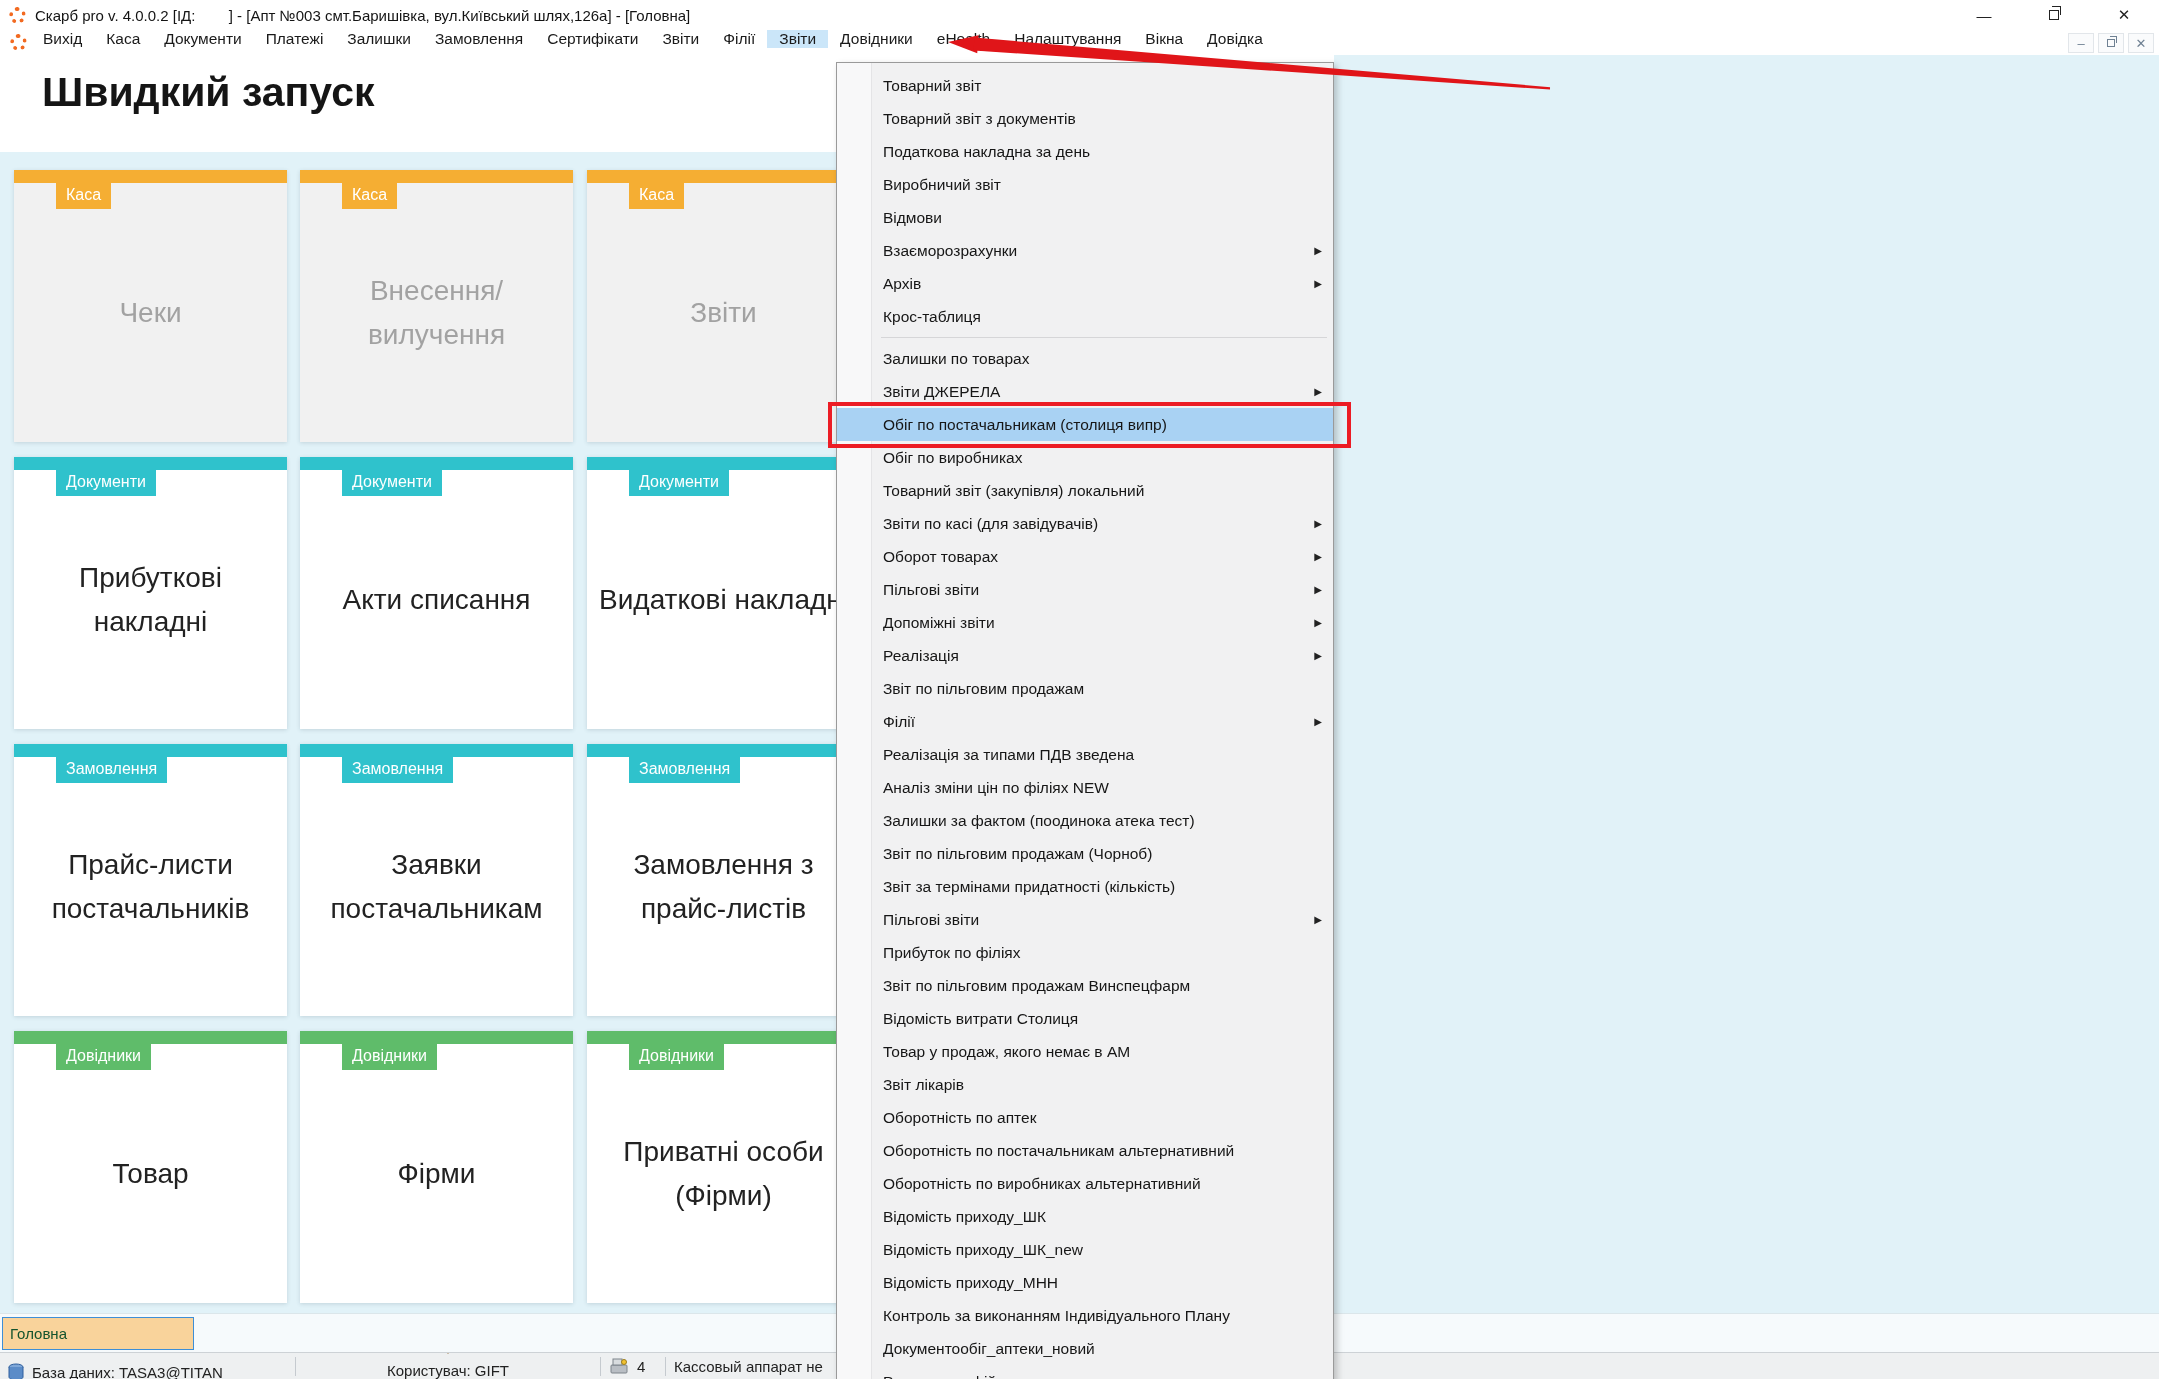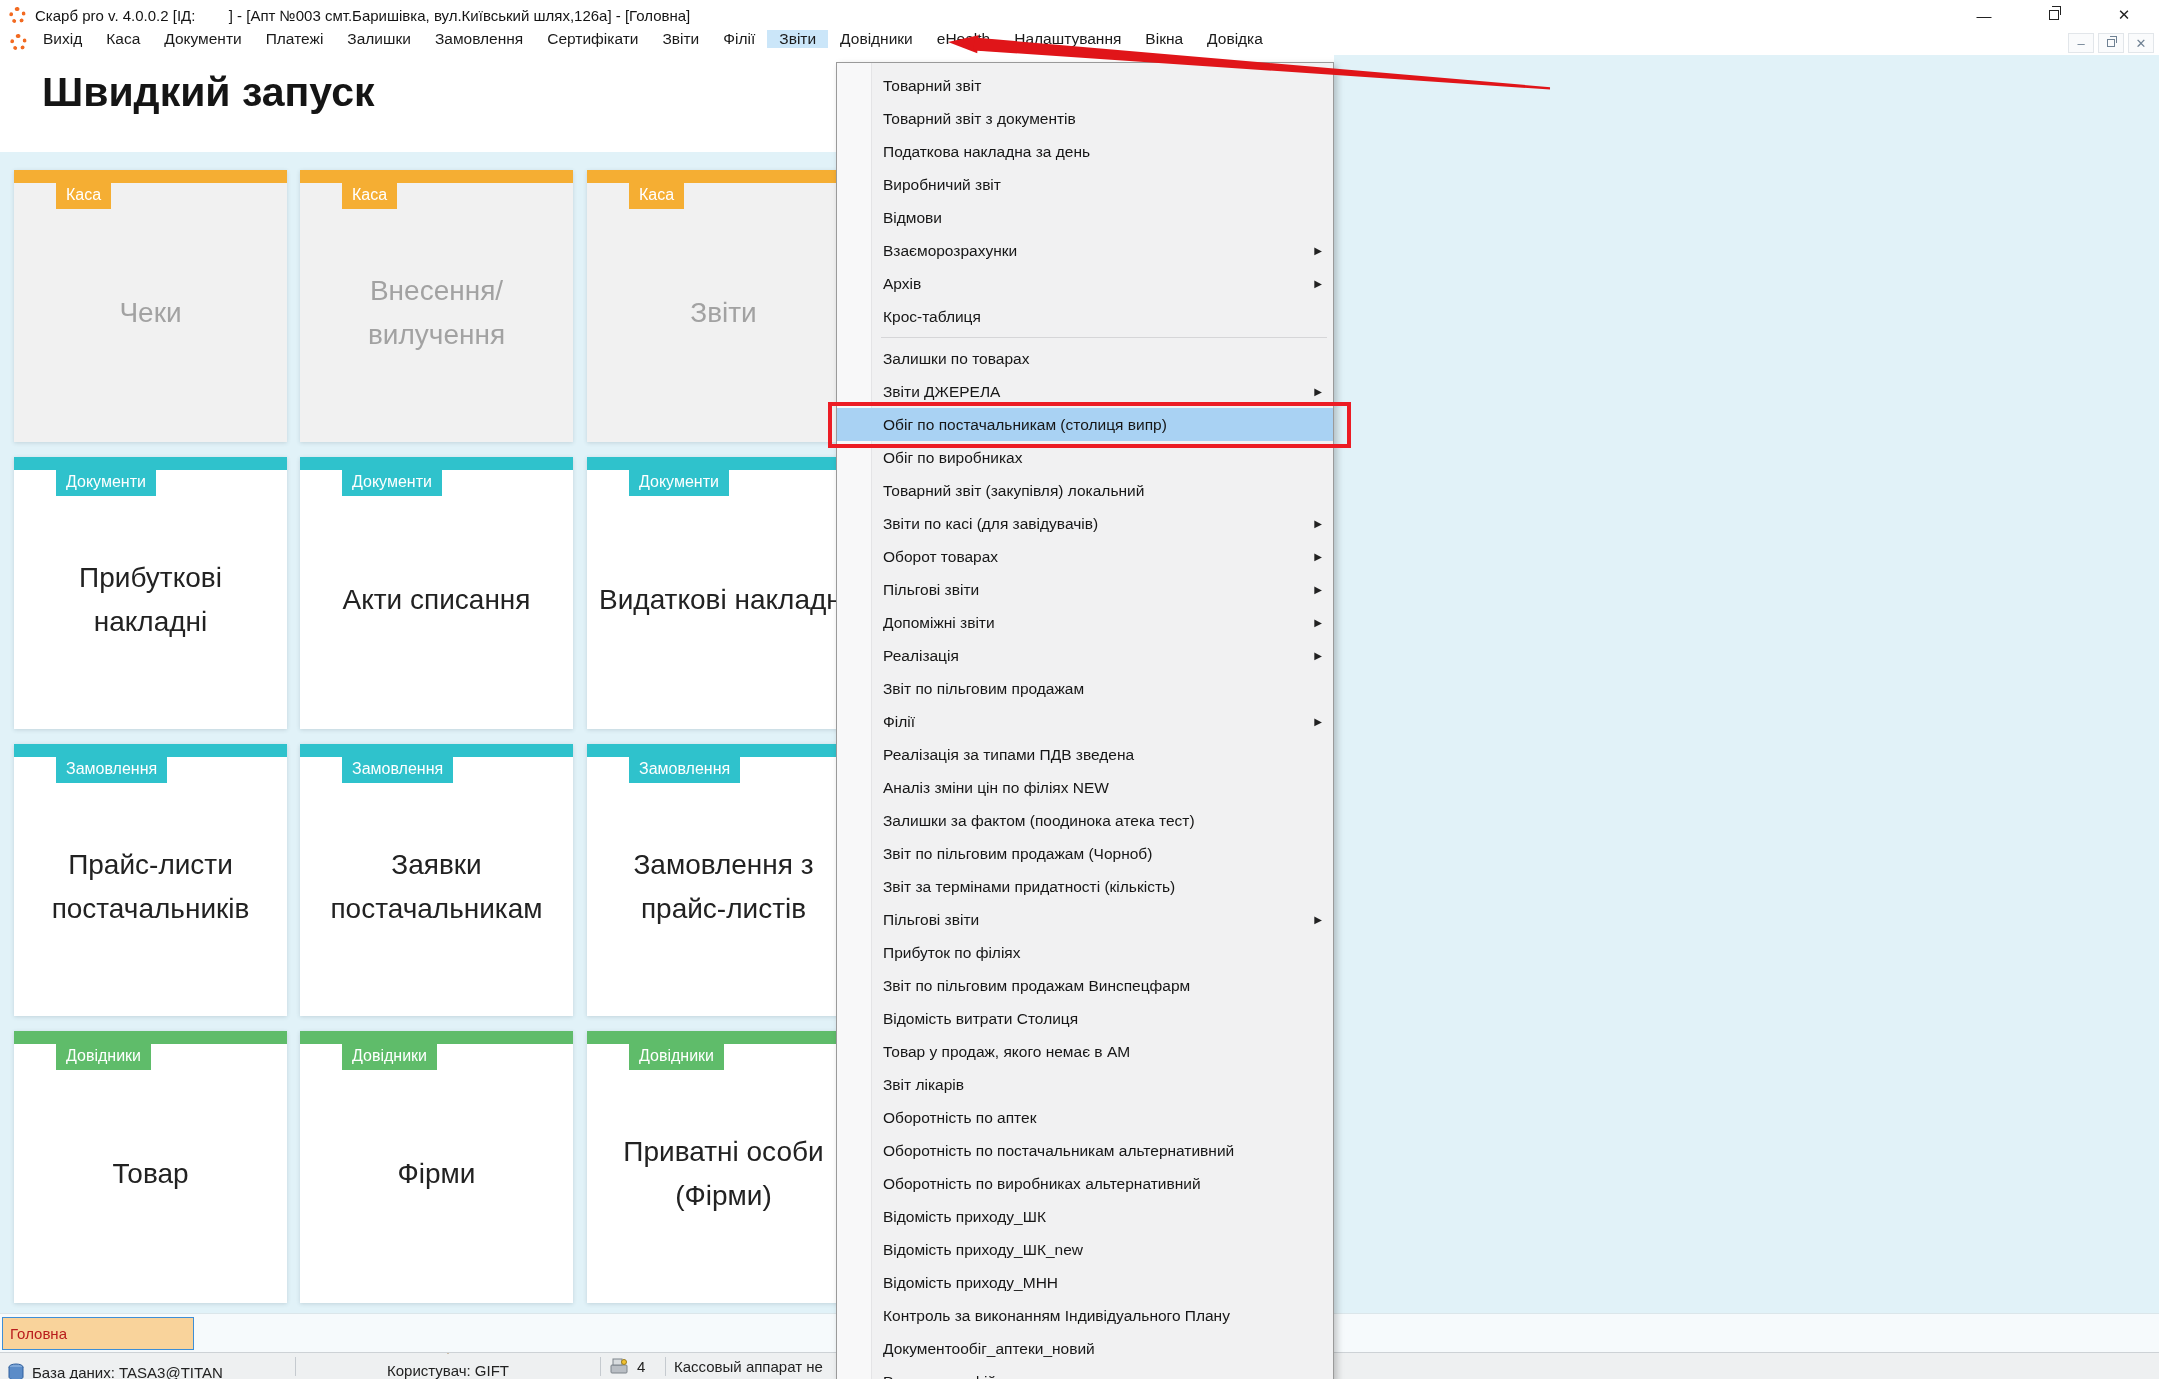--- a/index.html
+++ b/index.html
@@ -58,21 +58,21 @@
   .redarrow{position:absolute;left:948px;top:32px;width:604px;height:20px;z-index:70;
             transform:rotate(4.4deg);transform-origin:0 50%;pointer-events:none;}
   .redarrow .head{position:absolute;left:0;top:1px;width:0;height:0;border-right:30px solid #e01519;
                   border-top:9px solid transparent;border-bottom:9px solid transparent;}
   .redarrow .shaft{position:absolute;left:26px;right:0;top:0;height:20px;background:#e01519;
                    clip-path:polygon(0 18%,100% 44%,100% 56%,0 82%);}
 
   
   .tabrow{position:absolute;left:0;top:1313px;right:0;height:39px;background:#f6fafc;border-top:1px solid #dbe6ea;box-sizing:border-box;}
   .tab{position:absolute;left:2px;top:3px;width:192px;height:33px;background:#f9d39b;border:1px solid #3e8ed6;
-       box-sizing:border-box;font-size:15px;color:#b91c1c;display:flex;align-items:center;padding-left:7px;}
+       box-sizing:border-box;font-size:15px;color:#14532d;display:flex;align-items:center;padding-left:7px;}
   .statusbar{position:absolute;left:0;top:1352px;right:0;height:27px;background:#eef0f1;border-top:1px solid #cdd2d6;
              box-sizing:border-box;display:flex;align-items:center;font-size:15px;color:#222;}
   .sseg{display:flex;align-items:center;gap:8px;height:100%;padding:0 8px;box-sizing:border-box;}
   .seg-db{width:295px;margin-top:12px;}
   .seg-user{width:304px;flex-direction:column;}
   .seg-count{width:64px;}
   .ssep{width:1px;height:19px;background:#c5cacf;flex:0 0 auto;}
 </style>
 </head>
 <body>

